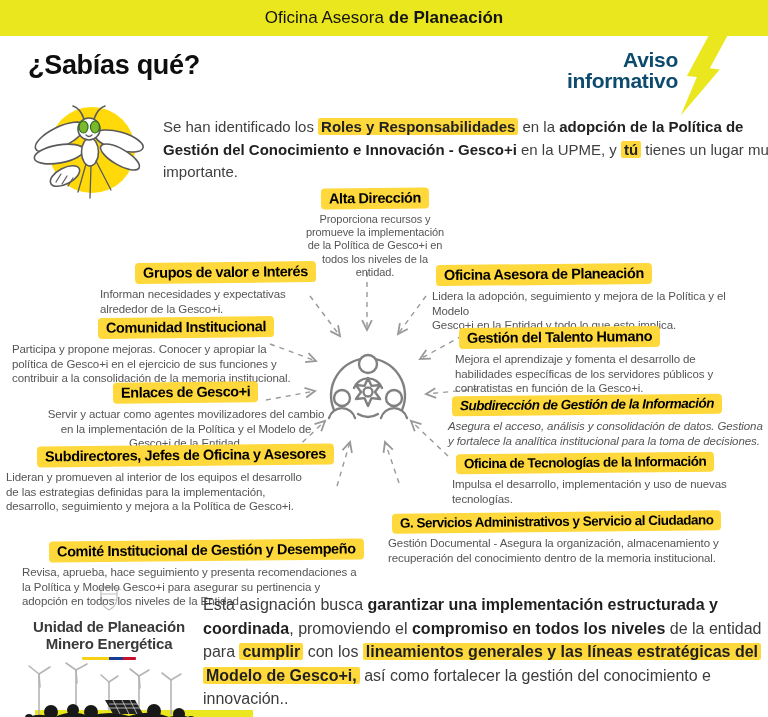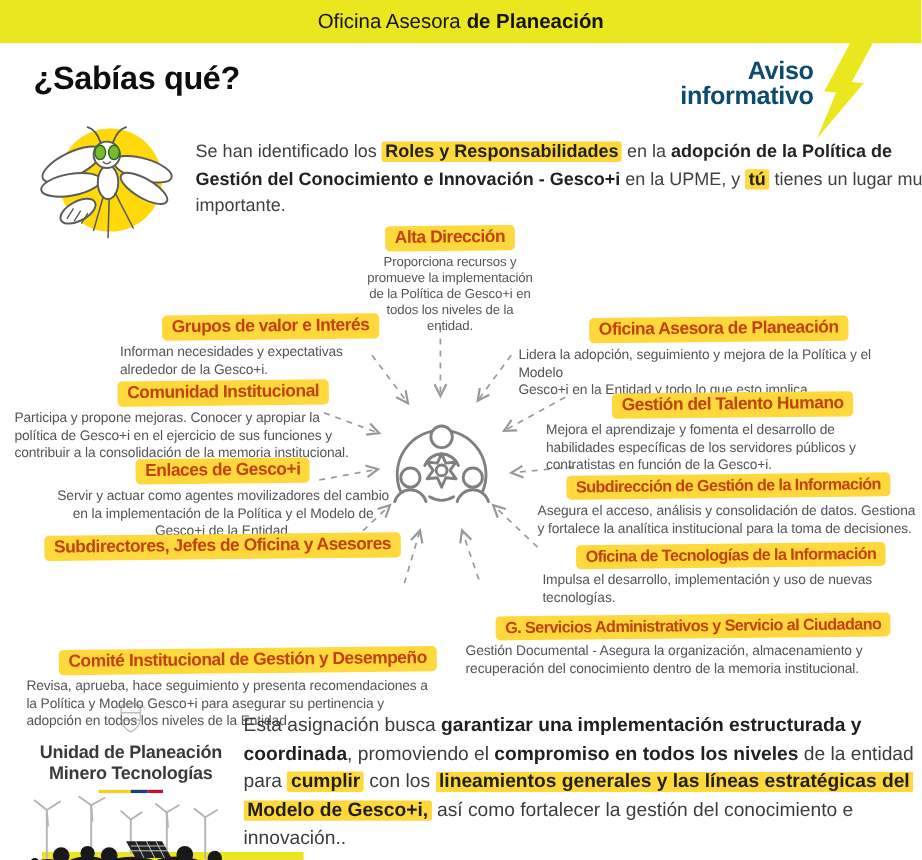--- a/index.html
+++ b/index.html
@@ -28,39 +28,39 @@
   #mascot{position:absolute;left:26px;top:100px;z-index:2;}
 
   
   #intro{position:absolute;left:163px;top:116px;width:614px;font-size:15px;line-height:1.5;
     color:#3f3f3f;z-index:4;}
   .b{font-weight:800;color:#222;}
   .hl{background:var(--hl);padding:0 3px;border-radius:2px;-webkit-box-decoration-break:clone;box-decoration-break:clone;}
 
   
   .block{position:absolute;z-index:4;}
-  .title{font-size:14.5px;font-weight:800;color:#c2410c;letter-spacing:-0.4px;text-align:center;}
+  .title{font-size:14.5px;font-weight:800;color:#000000;letter-spacing:-0.4px;text-align:center;}
   .title .marker{background:var(--hl);padding:2px 8px 3px;border-radius:4px;display:inline-block;transform:rotate(-0.6deg);}
   .t-sm .title,.t-sm{font-size:13.5px;letter-spacing:-0.5px;}
   .desc{font-size:11.5px;line-height:1.27;color:var(--body);letter-spacing:-0.1px;
     white-space:pre-line;margin-top:4px;}
   .c .desc{text-align:center;}
   .l .desc{text-align:left;}
-  .ltitle .title{text-align:center;margin-left:4px;}
+  .ltitle .title{text-align:left;margin-left:4px;}
 
   #top-block{left:283px;top:188px;width:184px;}
   #top-block .desc{font-size:11px;line-height:1.2;}
   .lb0{left:100px;top:262px;width:250px;}
   .lb1{left:12px;top:317px;width:348px;}
   .lb2{left:12px;top:382px;width:348px;}
   .lb3{left:6px;top:445px;width:358px;}
   .lb4{left:22px;top:540px;width:368px;}
   .rb0{left:432px;top:264px;width:330px;}
   .rb1{left:455px;top:327px;width:308px;}
-  .rb2{left:448px;top:395px;width:315px;}
+  .rb2{left:448px;top:395px;width:315px;font-style:italic;}
   .rb3{left:452px;top:453px;width:310px;}
   .rb4{left:388px;top:512px;width:376px;}
 
   #hub{position:absolute;left:320px;top:346px;z-index:2;}
   #arrows{position:absolute;left:0;top:0;z-index:1;pointer-events:none;}
 
   
   #logo{position:absolute;left:20px;top:584px;width:178px;text-align:center;z-index:4;}
   #org-name{font-size:15px;font-weight:800;color:#3a3a3a;line-height:1.15;margin-top:2px;letter-spacing:-0.2px;}
   #flagbar{width:54px;height:3.5px;margin:4px auto 2px;display:flex;border-radius:1px;overflow:hidden;}
@@ -170,20 +170,23 @@
 alrededor de la Gesco+i.</div>
   </div>
   <div class="block lb2 c">
     <div class="title"><span class="marker">Enlaces de Gesco+i</span></div>
     <div class="desc">Servir y actuar como agentes movilizadores del cambio
 en la implementación de la Política y el Modelo de
 Gesco+i de la Entidad.</div>
   </div>
   <div class="block lb3 l">
     <div class="title"><span class="marker">Subdirectores, Jefes de Oficina y Asesores</span></div>
+    <div class="desc">Lideran y promueven al interior de los equipos el desarrollo
+de las estrategias definidas para la implementación,
+desarrollo, seguimiento y mejora a la Política de Gesco+i.</div>
   </div>
   <div class="block lb4 l">
     <div class="title"><span class="marker">Comité Institucional de Gestión y Desempeño</span></div>
     <div class="desc">Revisa, aprueba, hace seguimiento y presenta recomendaciones a
 la Política y Modelo Gesco+i para asegurar su pertinencia y
 adopción en todos los niveles de la Entidad.</div>
   </div>
 
   <div class="block rb0 l ltitle">
     <div class="title"><span class="marker">Oficina Asesora de Planeación</span></div>
@@ -215,21 +218,21 @@
   <div id="logo">
     <svg width="26" height="28" viewBox="0 0 26 28" style="opacity:.55">
       <g stroke="#8a8a8a" stroke-width="1.2" fill="none">
         <path d="M5,4 Q13,0 21,4 L21,14 Q21,22 13,26 Q5,22 5,14 Z"></path>
         <path d="M5,10 H21 M5,16 H21"></path>
         <path d="M1,6 Q7,2 13,5 Q19,2 25,6" stroke-width="1"></path>
       </g>
     </svg>
     <div id="org-name">
       <div>Unidad de Planeación</div>
-      <div>Minero Tecnologías</div>
+      <div>Minero Energética</div>
     </div>
     <div id="flagbar">
       <span class="y"></span>
         <span class="bl"></span>
         <span class="r"></span>
     </div>
     <svg width="176" height="72" viewBox="0 0 176 72">
       <g stroke="#b5b5b5" stroke-width="1.6" stroke-linecap="round">
         <line x1="18" y1="52" x2="18" y2="12"></line>
           <line x1="18" y1="12" x2="8" y2="4"></line>

